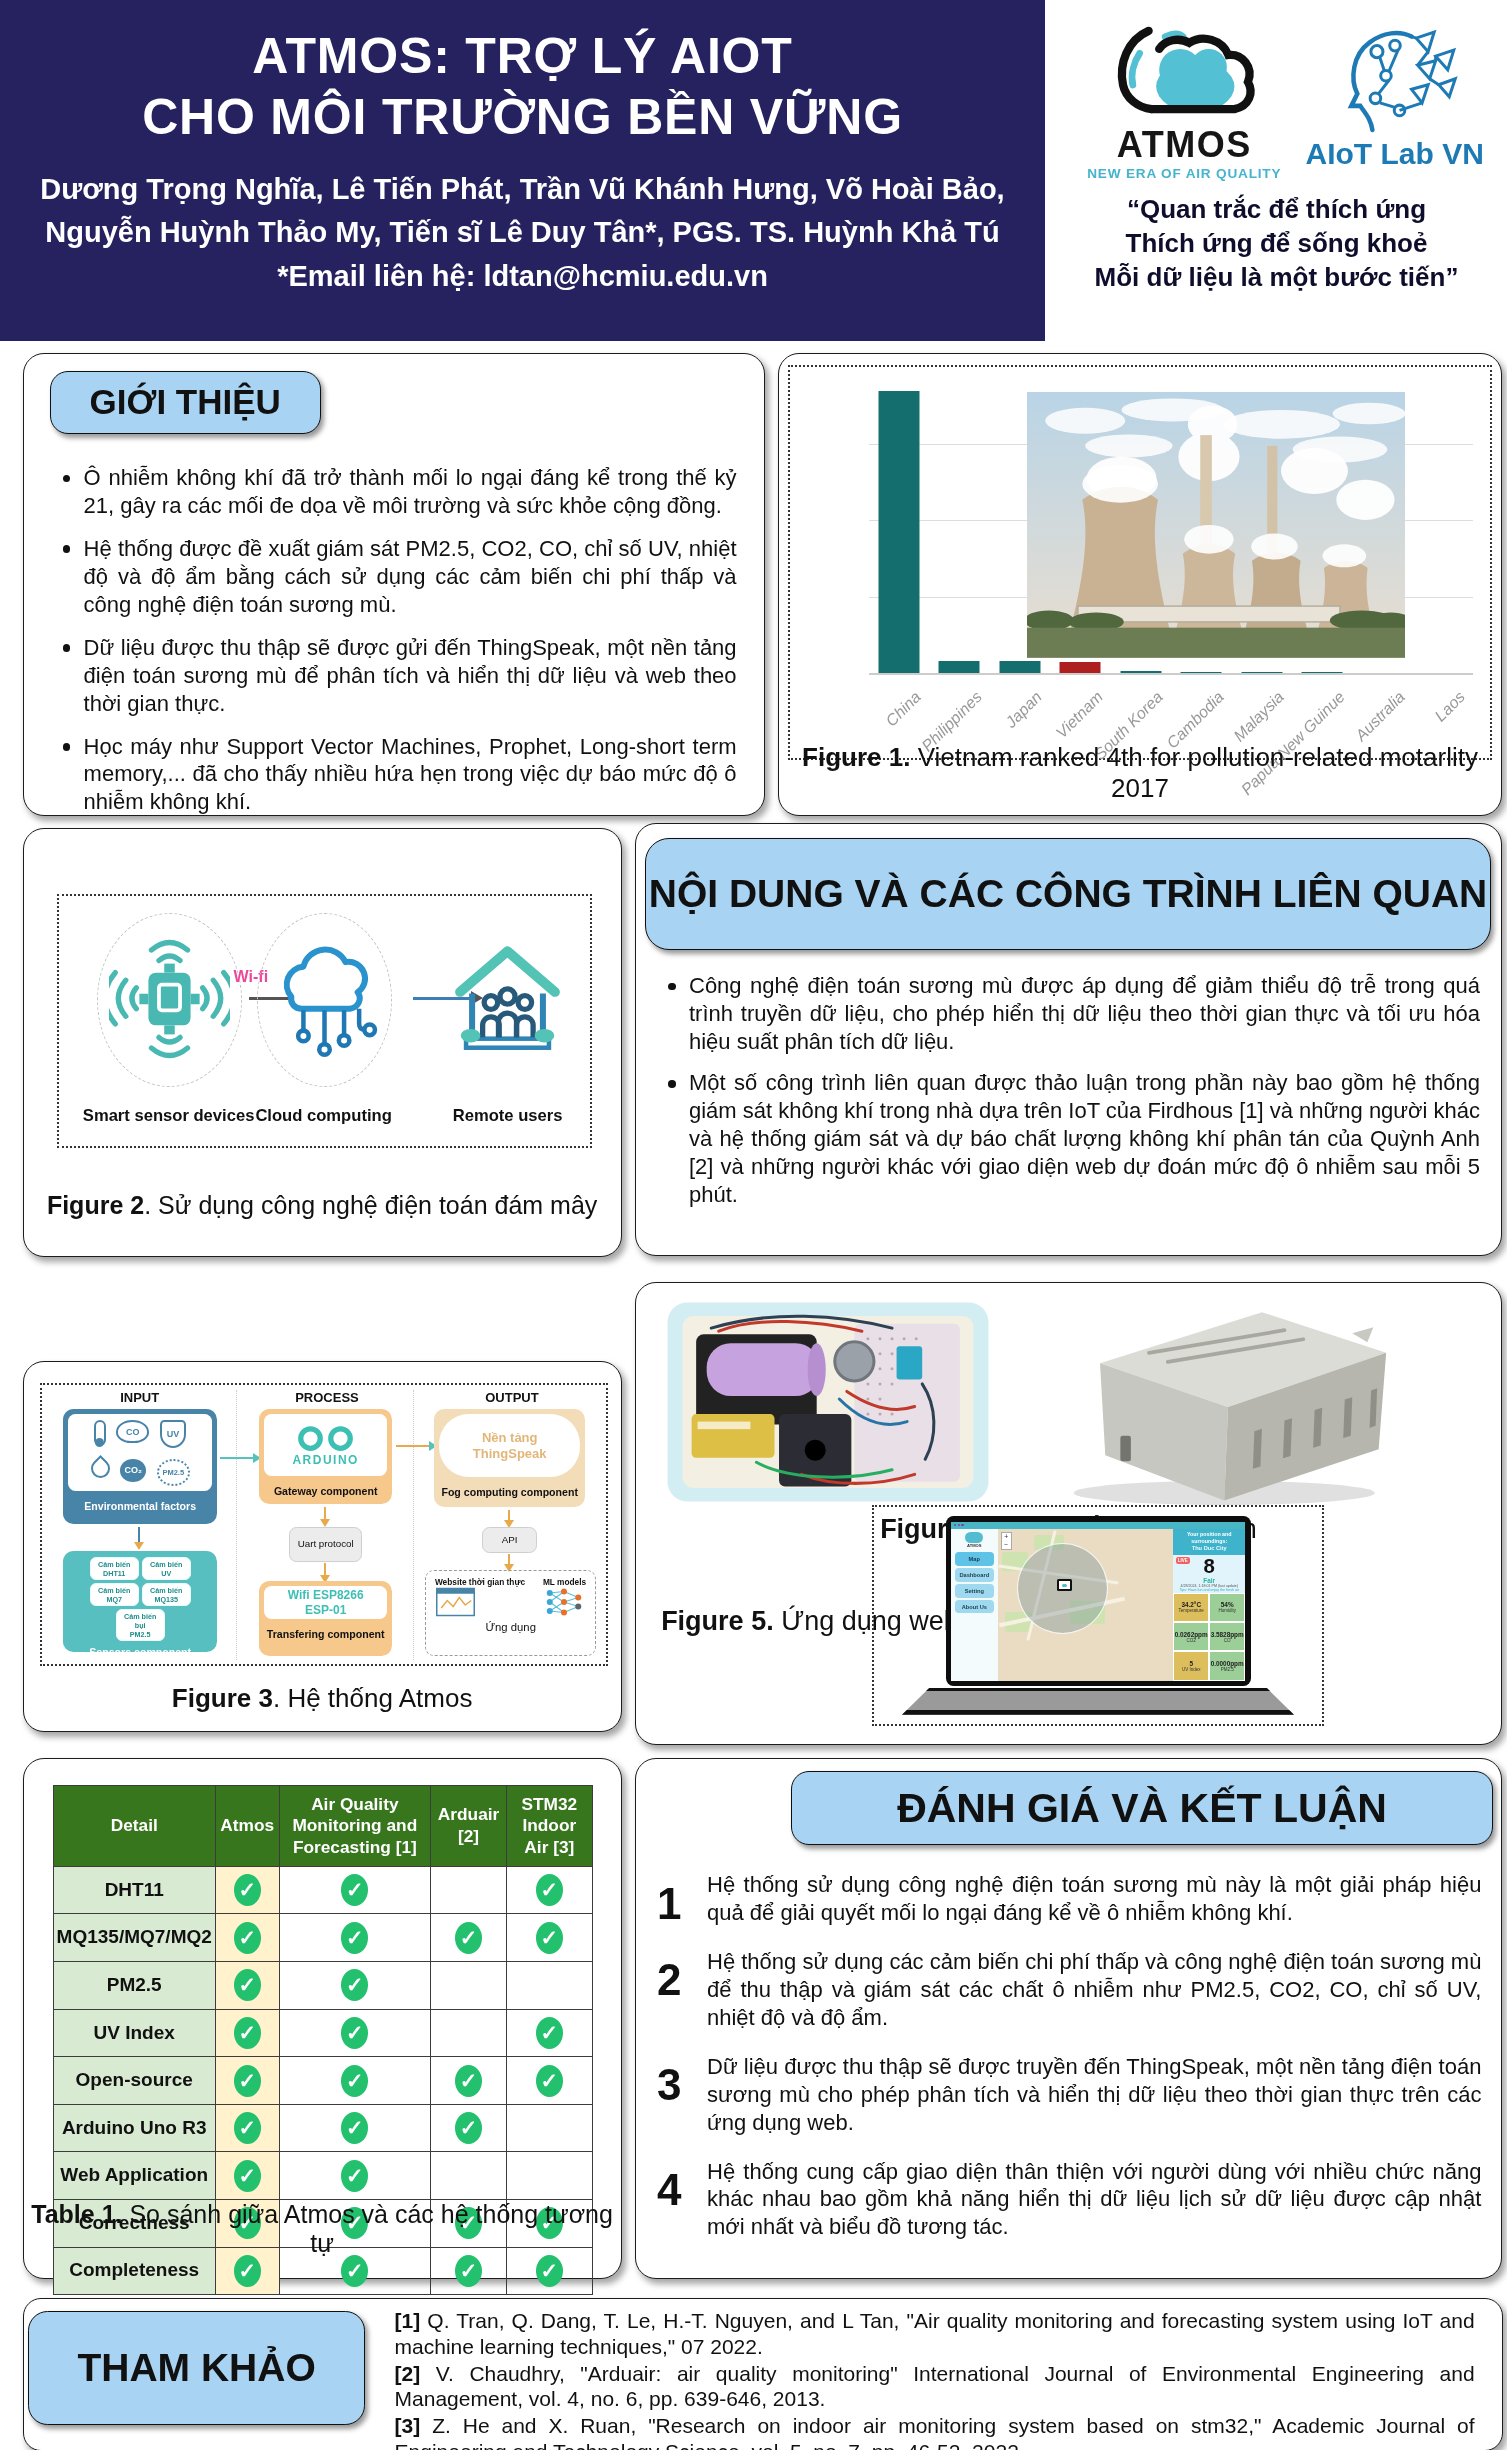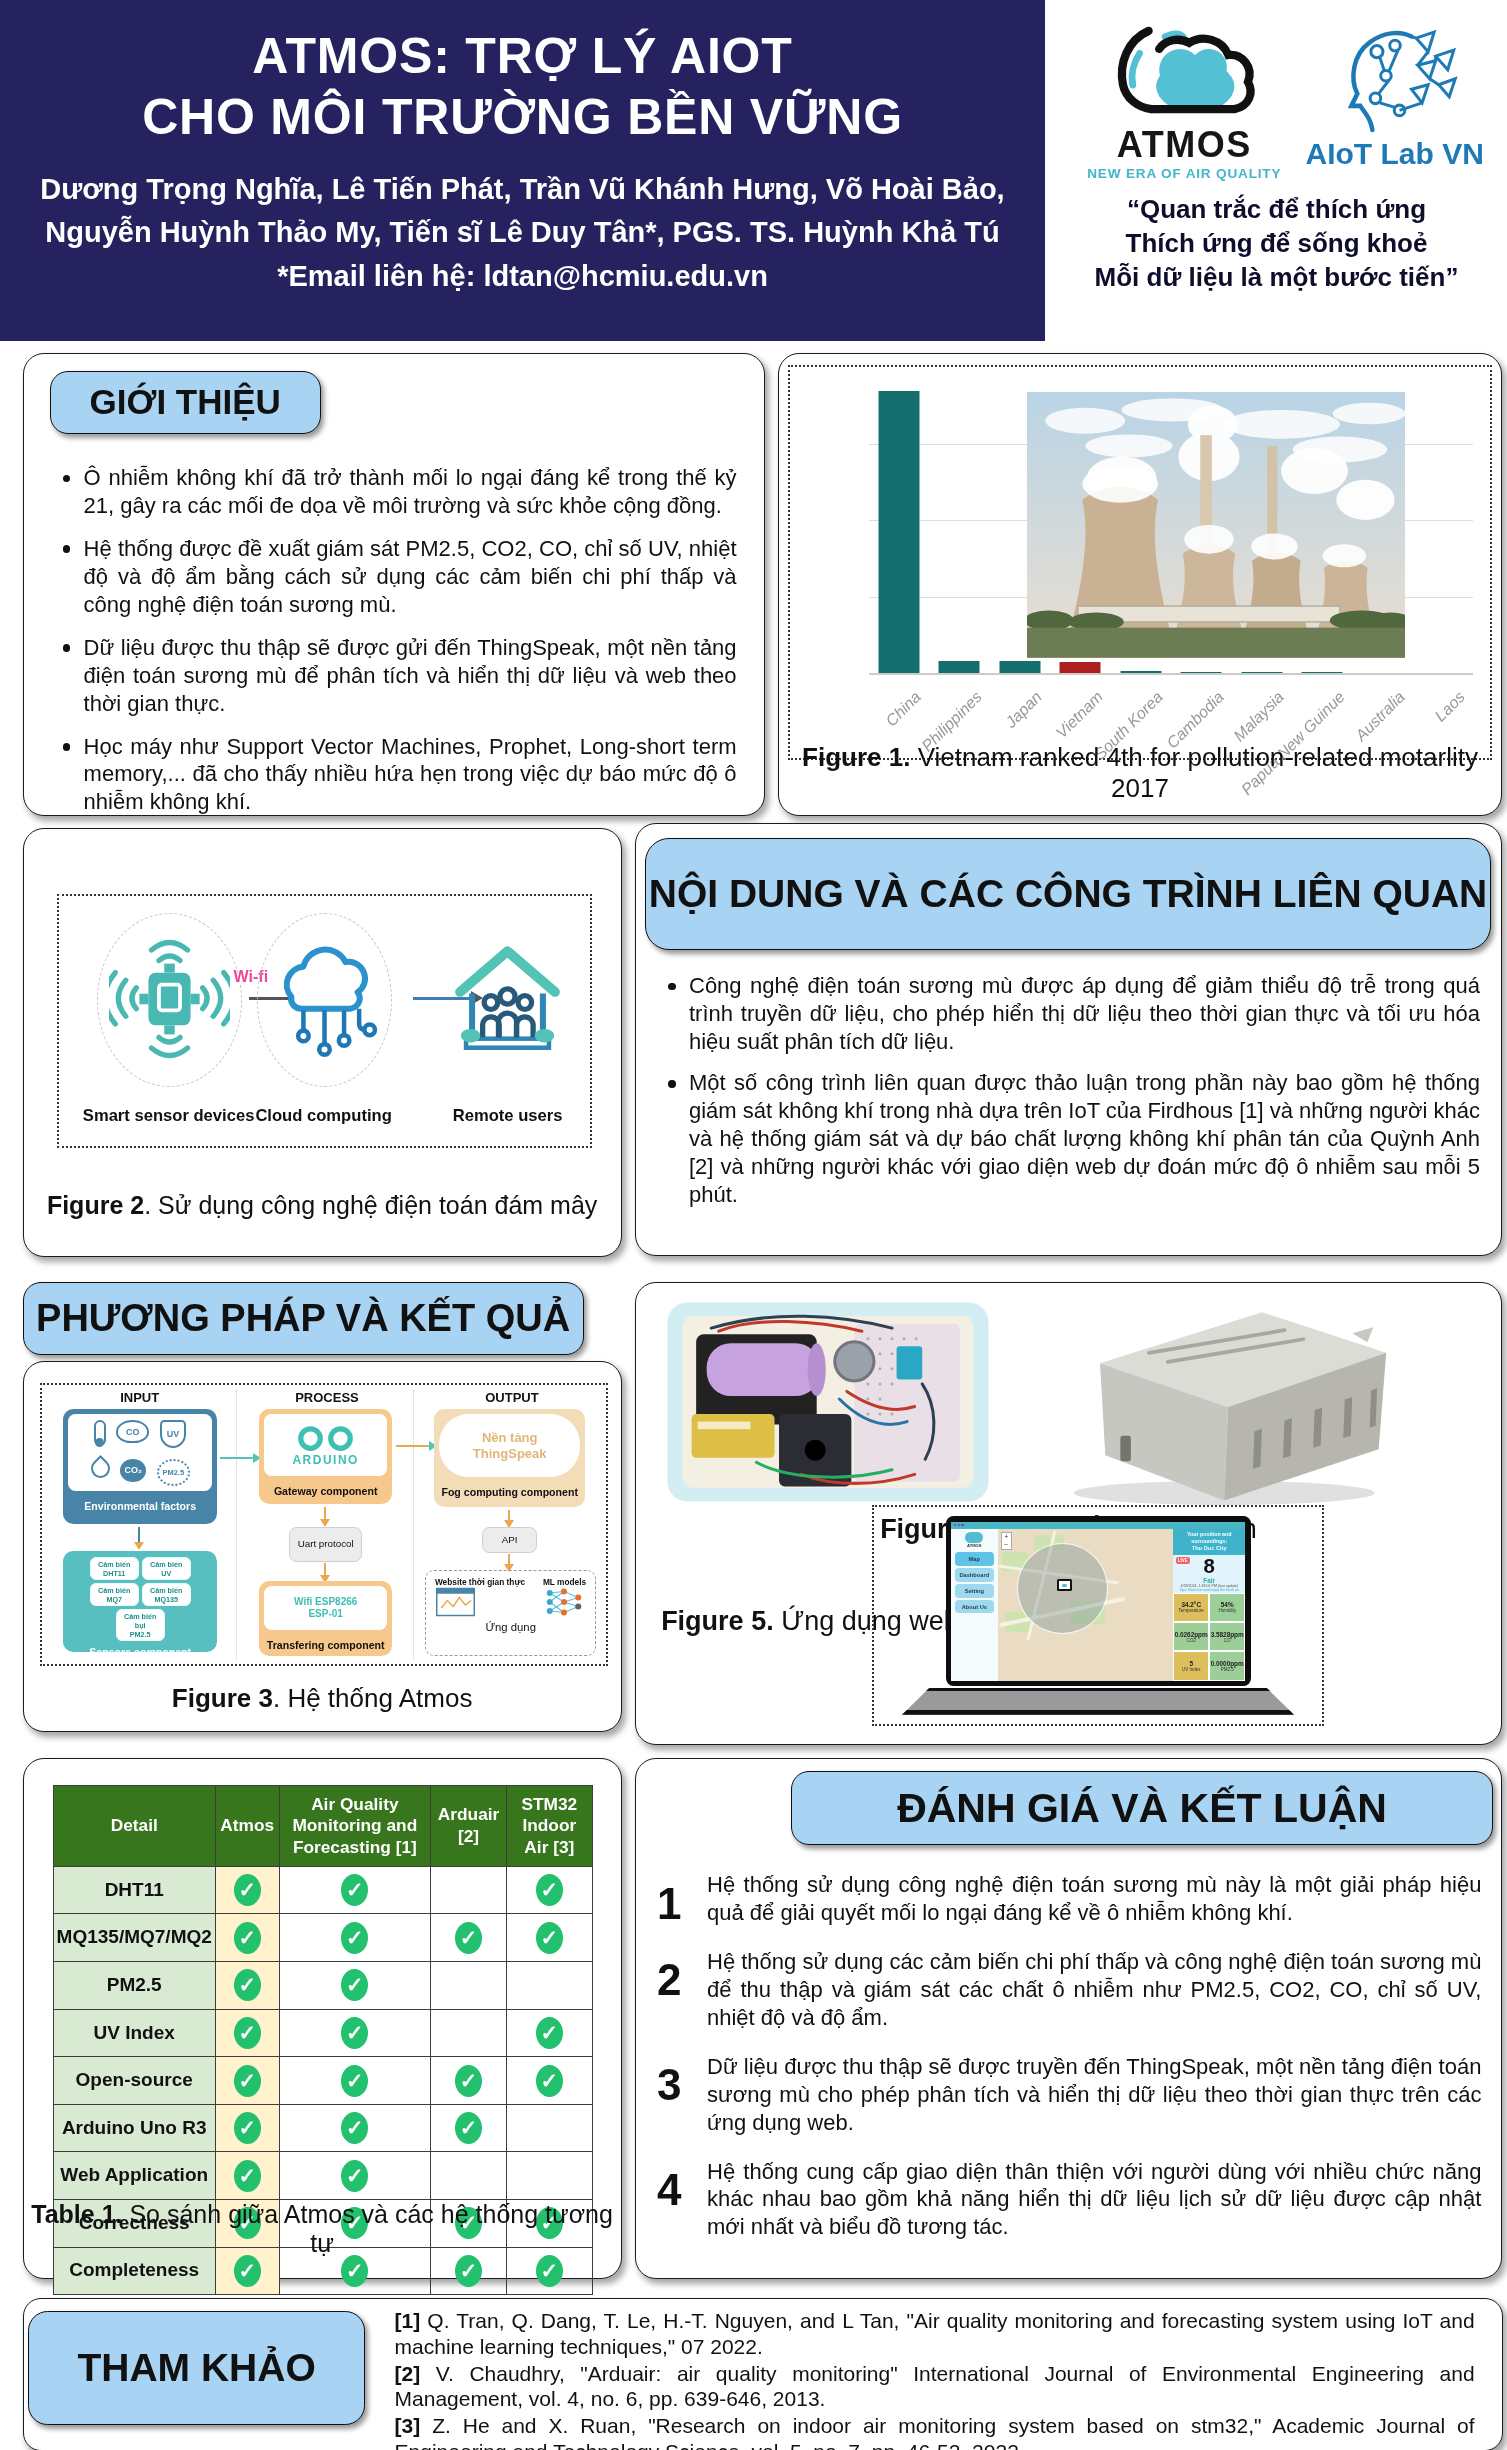--- a/index.html
+++ b/index.html
@@ -384,21 +384,20 @@
   </div>
 
   <div class="box" id="box-related">
     <div class="pill" id="related-pill">NỘI DUNG VÀ CÁC CÔNG TRÌNH LIÊN QUAN</div>
     <ul class="blist" id="related-list">
         <li>Công nghệ điện toán sương mù được áp dụng để giảm thiểu độ trễ trong quá trình truyền dữ liệu, cho phép hiển thị dữ liệu theo thời gian thực và tối ưu hóa hiệu suất phân tích dữ liệu.</li>
         <li>Một số công trình liên quan được thảo luận trong phần này bao gồm hệ thống giám sát không khí trong nhà dựa trên IoT của Firdhous [1] và những người khác và hệ thống giám sát và dự báo chất lượng không khí phân tán của Quỳnh Anh [2] và những người khác với giao diện web dự đoán mức độ ô nhiễm sau mỗi 5 phút.</li>
       </ul>
   </div>
 
-  <div class="pill" id="methods-pill">PHƯƠNG PHÁP VÀ KẾT QUẢ</div>
 
   <div class="box" id="box-fig3">
     <div id="fig3-dotted">
       <div class="f3colhead" style="left:78px;">INPUT</div>
       <div class="f3colhead" style="left:253px;">PROCESS</div>
       <div class="f3colhead" style="left:443px;">OUTPUT</div>
       <div class="f3sep" style="left:194px;"></div>
       <div class="f3sep" style="left:371px;"></div>
 
       <div class="f3box" style="left:21px;top:24px;width:154px;height:115px;background:#4884a8;">
@@ -452,21 +451,21 @@
             <path d="M16 19 h12 M56 19 h12 M62 13 v12" stroke="#fff" stroke-width="3.5"></path>
           </svg>
           <div style="color:#3dbfb4;font-weight:bold;font-size:12px;letter-spacing:1.5px;">ARDUINO</div>
         </div>
         <div class="f3lab">Gateway component</div>
       </div>
       <div class="f3varrow" style="left:282px;top:122px;height:12px;"></div>
       <div class="f3chip" style="left:247px;top:142px;width:71px;height:33px;">Uart protocol</div>
       <div class="f3varrow" style="left:282px;top:178px;height:12px;"></div>
       <div class="f3box" style="left:217px;top:196px;width:133px;height:75px;background:#f6c88b;">
-        <div class="f3white" style="height:44px;flex-direction:column;color:#3dbfb4;font-weight:bold;font-size:10px;line-height:1.2;">
+        <div class="f3white" style="height:33px;flex-direction:column;color:#3dbfb4;font-weight:bold;font-size:12px;line-height:1.2;">
           <div>Wifi ESP8266</div>
           <div>ESP-01</div>
         </div>
         <div class="f3lab">Transfering component</div>
       </div>
 
       <div class="f3harrow" style="left:354px;top:60px;width:33px;background:#e8a94c;"></div>
       <div class="f3box" style="left:392px;top:24px;width:151px;height:98px;background:#f3ddb8;">
         <div class="f3white" style="height:63px;flex-direction:column;border-radius:30px;color:#e2b679;font-weight:bold;font-size:13px;line-height:1.25;">
           <div>Nền tảng</div>

